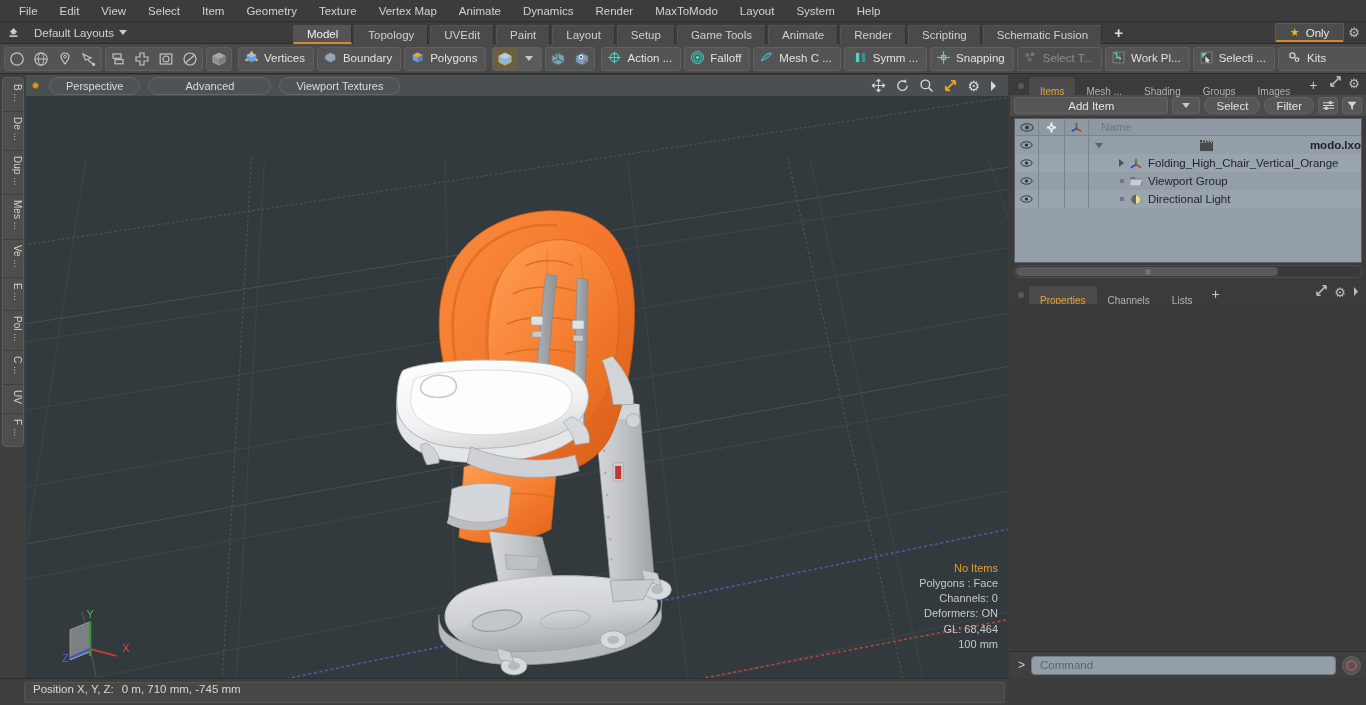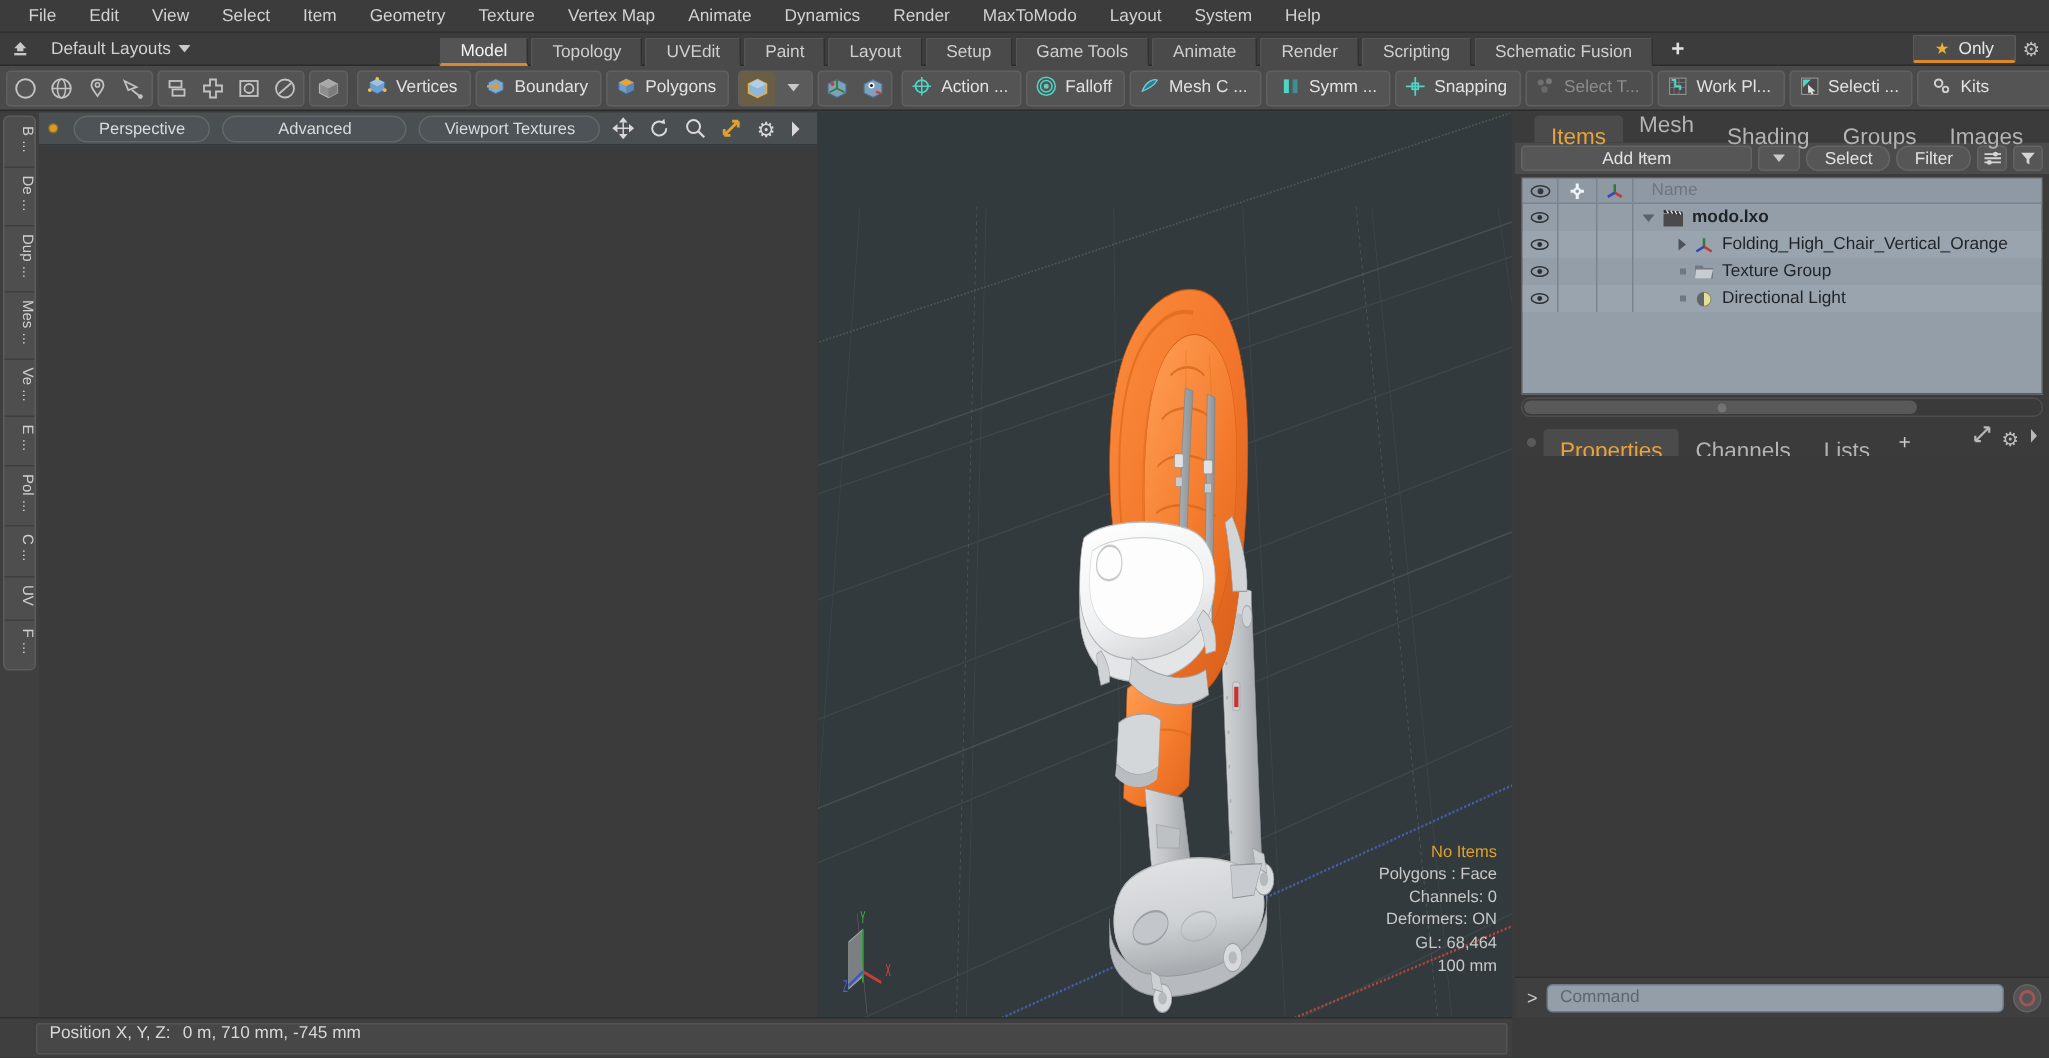--- a/index.html
+++ b/index.html
@@ -89,21 +89,21 @@
   .lstrip-inner { background:#4e4e4e; border:1px solid #5c5c5c; border-radius:4px; width:22px; padding:1px 0; }
   .vtab {
     writing-mode: vertical-rl; text-orientation: mixed;
     color: #d0d0d0; font-size: 10px; padding: 5px 0 9px; width: 20px;
     text-align: center; border-bottom: 1px solid #3f3f3f; white-space: nowrap;
     overflow: hidden; letter-spacing: 0px;
   }
   .vtab:last-child { border-bottom: none; }
 
   
-  .vpcol { flex: 1; display: flex; flex-direction: row; background:#3b3b3b; padding-right:2px;justify-content:flex-end;}
+  .vpcol { flex: 1; display: flex; flex-direction: column; background:#3b3b3b; padding-right:2px;justify-content:flex-end;}
   .vphdr {
     height: 22px; background: #4a4f52; display: flex; align-items: center;
     padding: 0 6px; gap: 8px; border-bottom: 1px solid #33393c;
   }
   .vp-dot { width:7px;height:7px;border-radius:50%;background:#d49a2e;border:1px solid #8a6a22; margin-right:2px;}
   .vp-pill {
     color: #d8dcde; font-size: 11px; padding: 2px 16px;
     border: 1px solid #61686c; border-radius: 9px; background: #4d5356;
   }
   .vp-right { margin-left: auto; display: flex; align-items: center; gap: 9px; padding-right: 4px; }
@@ -132,21 +132,21 @@
   }
 
   
   .rpanel { width: 356px; background: #3b3b3b; display: flex; flex-direction: column; }
   .ptabrow {
     height: 20px; background: #3b3b3b; display: flex; align-items: flex-end;
     padding-left: 6px; position: relative;
   }
   .ptab-dot { width:6px;height:6px;border-radius:50%;background:#5a5a5a; margin:0 5px 6px 2px;}
   .ptab {
-    font-size: 15px; color: #b3b3b3; padding: 14px 11px 3px; height: 18px;
+    font-size: 10px; color: #b3b3b3; padding: 14px 11px 3px; height: 18px;
     display: flex; align-items: center; border-radius: 3px 3px 0 0;
   }
   .ptab.active { color: #e8a33a; background: #4b4b4b; }
   .ptab-plus { color: #c9c9c9; font-size: 14px; padding: 0 8px 2px; }
   .ptab-right { margin-left: auto; display: flex; align-items: center; gap: 6px; padding: 0 6px 3px 0; }
 
   .itembar {
     height: 21px; background: #4b4b4b; display: flex; align-items: center; gap: 4px;
     padding: 0 4px;
   }
@@ -169,21 +169,21 @@
     display: flex; height: 17px; background: #8f99a4; border-bottom: 1px solid #7a848f;
     align-items: center; font-size: 11px; color: #3c4248;
   }
   .col-eye { width: 24px; display: flex; align-items: center; justify-content: center; border-right: 1px solid #7a848f; height:100%;}
   .col-lock { width: 26px; display: flex; align-items: center; justify-content: center; border-right: 1px solid #7a848f;height:100%; }
   .col-ax { width: 24px; display: flex; align-items: center; justify-content: center; border-right: 1px solid #7a848f;height:100%; }
   .col-name { flex: 1; padding-left: 12px; color: #6d7680; font-size: 11.5px; }
   .trow { display: flex; height: 18px; align-items: center; font-size: 11.5px; color: #22262a; }
   .trow.alt { background: #9aa4af; }
   .trow .nm { flex: 1; display: flex; align-items: center; gap: 5px; color: #1e2327; }
-  .trow .nm.lvl0 { padding-left: 14px; }
+  .trow .nm.lvl0 { padding-left: 14px; justify-content: space-between; }
   .trow .nm.lvl1 { padding-left: 38px; }
   .trow .nm.root { font-weight: bold; }
   .tri-dn { width:0;height:0;border-left:4px solid transparent;border-right:4px solid transparent;border-top:5px solid #5a6168; margin-left:-8px;}
   .tri-rt { width:0;height:0;border-top:4px solid transparent;border-bottom:4px solid transparent;border-left:5px solid #4d5359; margin-left:-8px;}
   .dash-sq { width:4px;height:4px;background:#6f7880; margin-left:-7px;}
 
   .hscroll {
     margin: 2px 4px 0; height: 13px; background: #3a3a3a; border: 1px solid #4e4e4e;
     border-radius: 6px; position: relative;
   }
@@ -864,21 +864,21 @@
               <span class="col-lock"></span>
               <span class="col-ax"></span>
               <span class="nm lvl1">
                 <span class="dash-sq"></span>
                 <span style="display: inline-flex;">
                   <svg width="14" height="12" viewBox="0 0 14 12">
                     <path d="M1 2 H5.6 L7 3.6 H13 V10.6 H1 Z" fill="#6f7a84"></path>
                     <path d="M1.6 4.6 H13 L11.6 10.6 H1 Z" fill="#c9cdd1"></path>
                   </svg>
                 </span>
-                <span>Texture Group</span>
+                <span>Viewport Group</span>
               </span>
             </div>
             <div class="trow alt">
               <span class="col-eye">
                 <svg width="13" height="8" viewBox="0 0 16 10">
                   <ellipse cx="8" cy="5" rx="7" ry="4" fill="none" stroke="#2b3035" stroke-width="1.2"></ellipse>
                   <circle cx="8" cy="5" r="2" fill="#2b3035"></circle>
                 </svg>
               </span>
               <span class="col-lock"></span>

